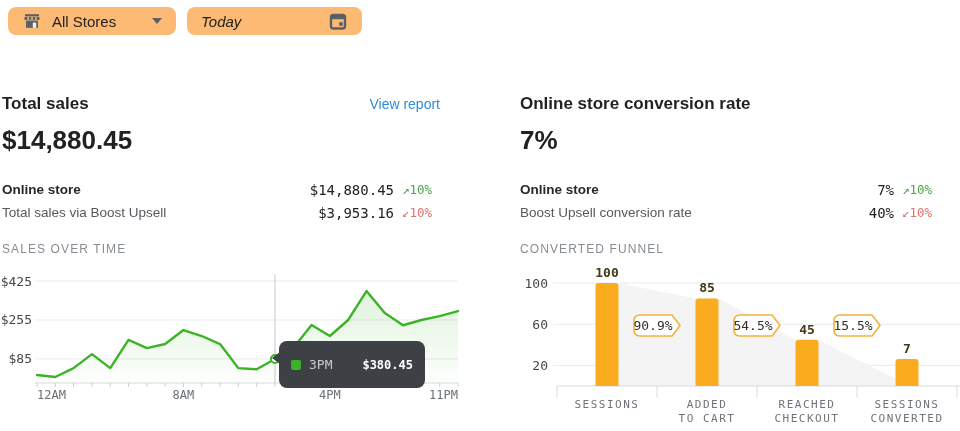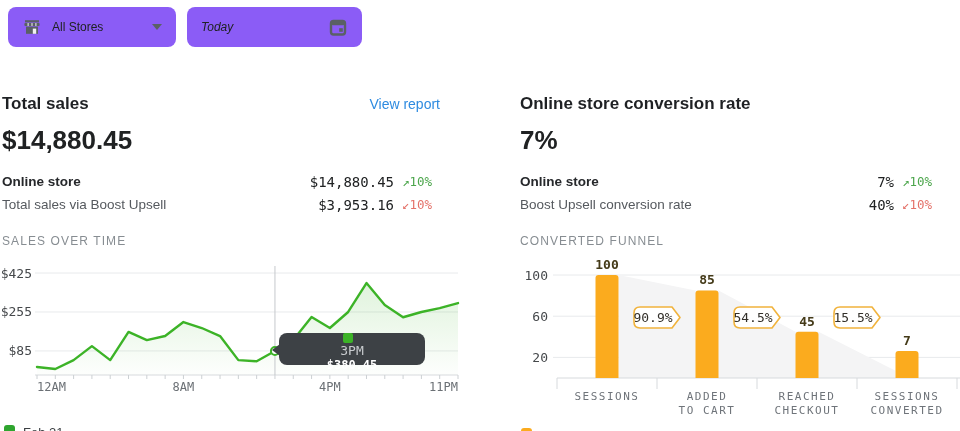--- a/index.html
+++ b/index.html
@@ -2,50 +2,50 @@
 <html><head>
 <meta charset="utf-8">
 <style>
   html,body{margin:0;padding:0;background:#fff;}
   .app{position:relative;width:960px;height:431px;background:#fff;overflow:hidden;
        font-family:"Liberation Sans",sans-serif;color:#202223;}
   .mono{font-family:"DejaVu Sans Mono",monospace;}
 
   
   .topbar{position:absolute;left:0;top:0;width:960px;height:56px;}
-  .tb-btn{position:absolute;top:7px;height:40px;background:#8b5cf6;border:none;border-radius:8px;
+  .tb-btn{position:absolute;top:7px;height:28px;background:#fdba74;border:none;border-radius:8px;
           display:flex;align-items:center;cursor:pointer;font-family:"Liberation Sans",sans-serif;
-          font-size:12px;font-weight:500;color:#202223;padding:0 14px;box-sizing:border-box;}
+          font-size:15px;font-weight:500;color:#202223;padding:0 14px;box-sizing:border-box;}
   .tb-store{left:8px;width:168px;gap:10px;}
   .tb-date{left:187px;width:175px;justify-content:space-between;font-style:italic;}
   .caret{margin-left:auto;}
 
   
   .panel{position:absolute;top:86px;}
   .panel.left{left:2px;width:458px;}
   .panel.right{left:520px;width:440px;}
   .title-row{margin-top:6px;height:24px;display:flex;align-items:center;padding-right:20px;}
   .panel-title{font-size:17px;font-weight:700;color:#1f2124;margin:0;}
   .view-report{margin-left:auto;font-size:14px;color:#2e8be0;text-decoration:none;cursor:pointer;}
   .big-value{margin-top:6px;height:36px;line-height:36px;font-size:26px;font-weight:700;color:#202223;}
-  .rows{margin-top:12px;padding-right:20px;}
+  .rows{margin-top:20px;padding-right:20px;}
   .row{height:23px;display:flex;align-items:center;}
   .row .label{flex:1;font-size:13.5px;color:#55595e;}
   .row .label.em{font-weight:700;color:#26282b;}
   .row .value{width:120px;text-align:right;font-size:14px;color:#202223;}
   .row .delta{width:46px;text-align:center;font-size:12.5px;}
   .delta.up{color:#4ca64c;}
   .delta.down{color:#e4726a;}
   .section-title{margin-top:18px;height:16px;font-size:12px;font-weight:400;
                  letter-spacing:1.1px;color:#878d92;}
   .chart{position:relative;margin-top:10px;}
 
   
-  .tooltip{position:absolute;left:277px;top:73px;width:146px;height:32px;background:#3d4145;
-           border-radius:8px;display:flex;align-items:center;padding:0 12px;box-sizing:border-box;z-index:3;flex-direction:column;}
+  .tooltip{position:absolute;left:277px;top:73px;width:146px;height:47px;background:#3d4145;
+           border-radius:8px;display:flex;align-items:center;padding:0 12px;box-sizing:border-box;z-index:3;}
   .tooltip:before{content:"";position:absolute;left:-7px;top:11px;width:0;height:0;
            border-top:6px solid transparent;border-bottom:6px solid transparent;border-right:8px solid #3d4145;}
   .tooltip .sq{width:10px;height:10px;border-radius:2px;background:#3cb327;margin-right:8px;flex:none;}
   .tooltip .t-time{font-size:13px;color:#c8cbce;flex:1;}
   .tooltip .t-val{font-size:12px;font-weight:700;color:#ffffff;}
 
   
   .legend{display:flex;gap:8px;height:14px;}
   .panel.left .legend{margin-top:21px;margin-left:2px;}
   .panel.right .legend{margin-top:3px;margin-left:1px;}

